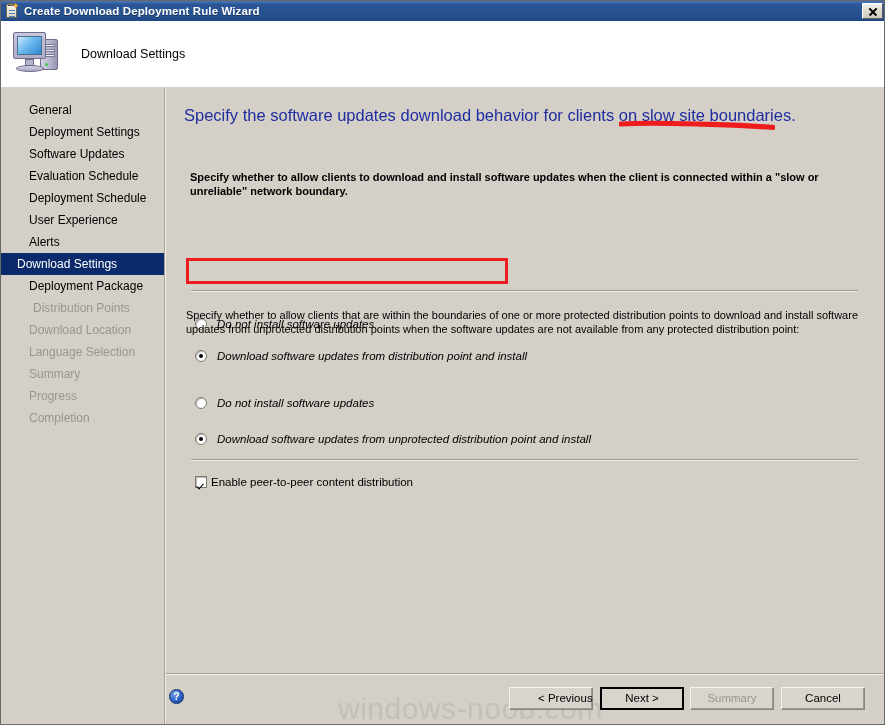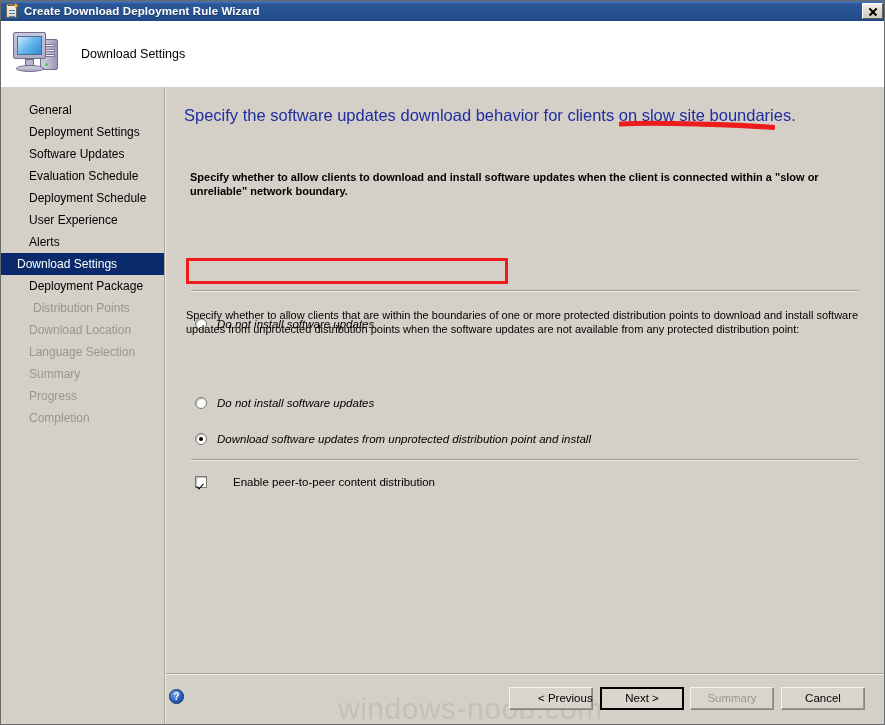--- a/index.html
+++ b/index.html
@@ -226,21 +226,21 @@
     position: absolute;
     left: 2px; top: 5px;
     width: 3px; height: 6px;
     border: solid #000;
     border-width: 0 1.6px 1.6px 0;
     transform: rotate(42deg);
   }
   .check-label {
     font-size: 11.5px;
     color: #000;
-    margin-left: 26px;
+    margin-left: 4px;
     white-space: nowrap;
   }
 
   
   .bottom-sep {
     position: absolute;
     left: 165px; top: 672px;
     width: 719px;
     height: 2px;
     border-top: 1px solid #a8a49a;
@@ -463,20 +463,24 @@
 
     <div class="page-heading">Specify the software updates download behavior for clients on slow site boundaries.</div>
 
     <div class="desc1">Specify whether to allow clients to download and install software updates when the client is connected within a "slow or unreliable" network boundary.</div>
 
     <div class="radio-row" style="left:29px; top:231px;">
       <span class="radio"></span>
       <span class="radio-label">Do not install software updates</span>
     </div>
 
+    <div class="radio-row" style="left:29px; top:263px;">
+      <span class="radio checked"></span>
+      <span class="radio-label">Download software updates from distribution point and install</span>
+    </div>
 
     <div class="sep" style="top:203px;"></div>
 
     <div class="desc2">Specify whether to allow clients that are within the boundaries of one or more protected distribution points to download and install software updates from unprotected distribution points when the software updates are not available from any protected distribution point:</div>
 
     <div class="radio-row" style="left:29px; top:310px;">
       <span class="radio"></span>
       <span class="radio-label">Do not install software updates</span>
     </div>
 

